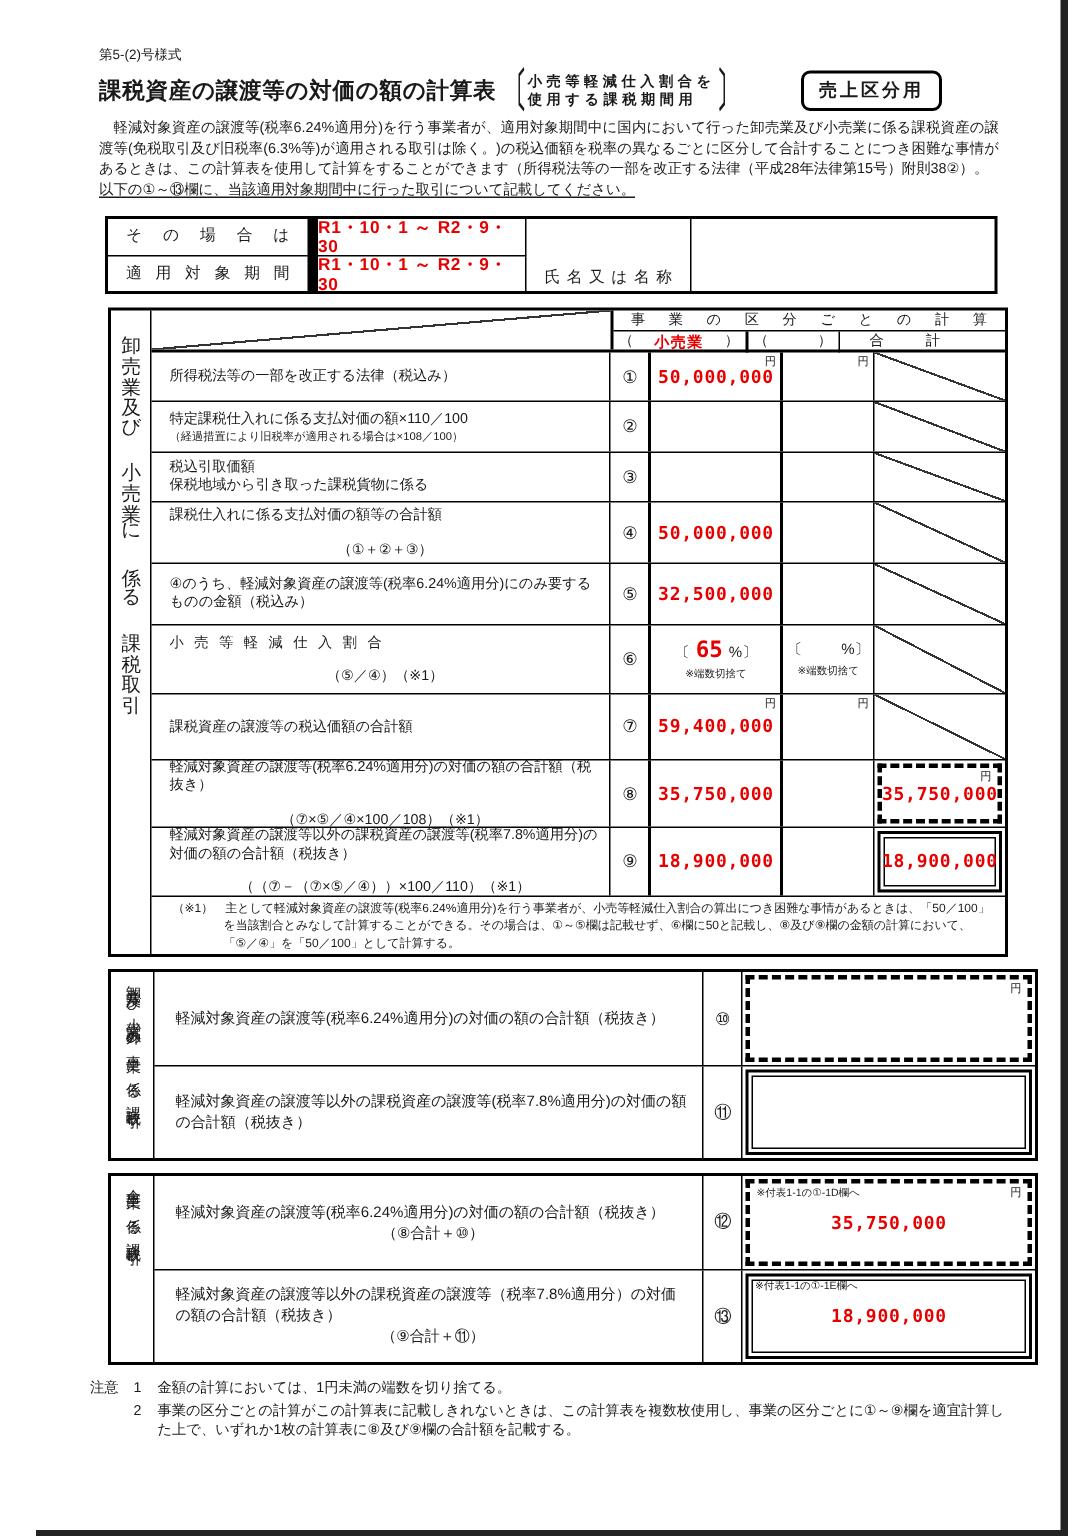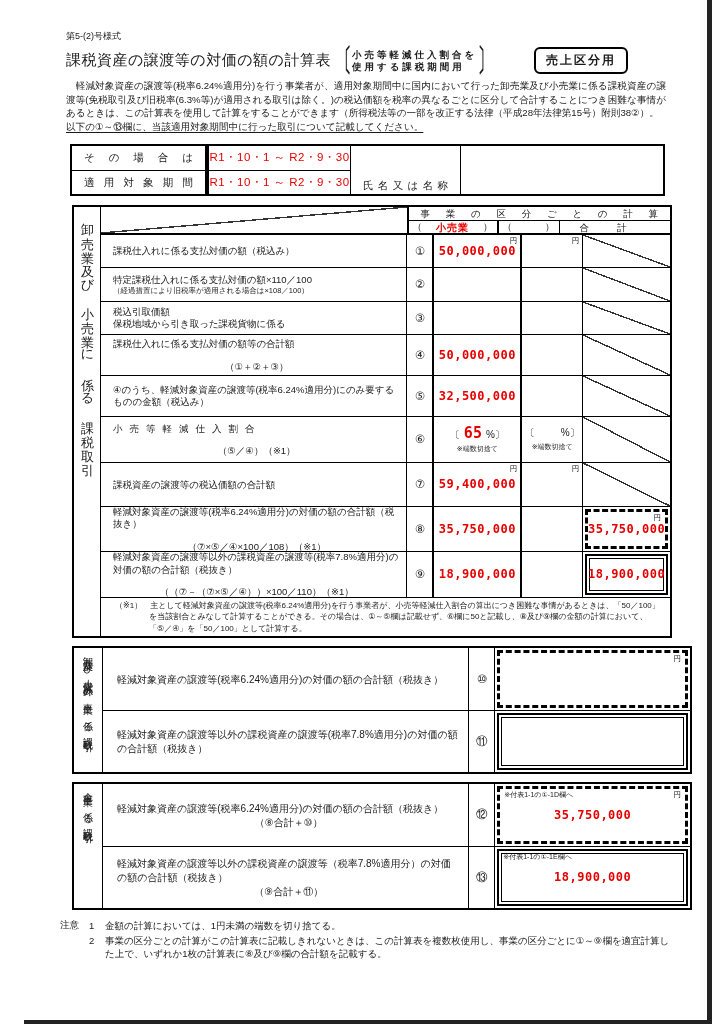--- a/index.html
+++ b/index.html
@@ -11,41 +11,41 @@
   }
   .page { position:relative; width:712px; height:1024px; padding-top:30px; }
 
   
   .scan-edge-right { position:absolute; top:0; right:0; width:5px; height:1024px; background:#222; }
   .scan-edge-bottom { position:absolute; bottom:0; left:24px; right:0; height:4px; background:#222; }
 
   .form-number { margin-left:66px; font-size:9px; }
 
   .title-row { display:flex; align-items:center; margin:4px 66px 0 66px; }
-  .title { font-size:15px; font-weight:normal; letter-spacing:0.5px; white-space:nowrap; }
+  .title { font-size:15px; font-weight:bold; letter-spacing:0.5px; white-space:nowrap; }
   .bracket-note { display:flex; align-items:center; margin-left:6px; }
   .bk { font-size:13px; transform:scaleY(2.4); font-weight:bold; padding:0 1px; }
   .bk-lines { display:flex; flex-direction:column; line-height:12px; }
   .bk-line { font-size:9.5px; font-weight:bold; letter-spacing:3px; white-space:nowrap; }
   .badge { margin-left:auto; margin-right:18px; border:2px solid #000; border-radius:6px;
            font-size:12px; font-weight:bold; letter-spacing:2px; padding:3px 10px; white-space:nowrap; }
 
   .intro { margin:5px 46px 0 66px; font-size:9.6px; line-height:13.6px; text-align:justify; }
   .intro-ul { margin:0 46px 0 66px; font-size:9.6px; line-height:14px; }
   .intro-ul .ul { text-decoration:underline; text-underline-offset:2px; }
 
   
   .period-table { margin:10px 0 0 70px; width:595px; border:2px solid #000;
     display:grid; grid-template-columns:133px 145px 110px 205px; grid-template-rows:24px 24px; }
   .pt-cell { display:flex; align-items:center; font-size:10.5px; }
   .pt-label { padding:0 12px; display:block; line-height:23px; }
   .jl { text-align:justify; text-align-last:justify; }
   .pl1 { grid-column:1; grid-row:1; }
   .pl2 { grid-column:1; grid-row:2; border-top:1px solid #000; }
-  .pt-value { justify-content:center; border-left:4px solid #000000; font-weight:normal; font-size:11.5px; letter-spacing:0.5px; }
+  .pt-value { justify-content:center; border-left:7px solid #000000; font-weight:bold; font-size:11.5px; letter-spacing:0.5px; }
   .pv1 { grid-column:2; grid-row:1; }
   .pv2 { grid-column:2; grid-row:2; border-top:1px solid #000; }
   .pt-name-label { grid-column:3; grid-row:1 / span 2; border-left:1px solid #000; padding:16px 12px; display:block; line-height:46px; }
   .pt-name-value { grid-column:4; grid-row:1 / span 2; border-left:1px solid #000; }
   .red { color:#e60000; }
 
   
   .main-table { margin:9px 0 0 72px; width:600px; border:2px solid #000; display:flex; }
   .c-vlabel { width:28px; display:flex; align-items:flex-start; justify-content:center; }
   .vtext-main { writing-mode:vertical-rl; text-orientation:upright; font-size:13px; letter-spacing:14px; padding-top:6px; }
@@ -163,21 +163,21 @@
               <span></span>
               <span>）</span>
             </div>
             <div class="mth-ct jl">合　計</div>
           </div>
         </div>
       </div>
 
       <div class="t-row h33">
         <div class="c-desc">
-            <div class="d-main">課税仕入れに係る支払対価の額（税込み）</div>
+            <div class="d-main">所得税法等の一部を改正する法律（税込み）</div>
           </div>
         <div class="c-num">
             <span>①</span>
           </div>
         <div class="c-v1">
             <span class="yen">円</span>
             <span class="val">50,000,000</span>
           </div>
         <div class="c-v2">
             <span class="yen">円</span>

